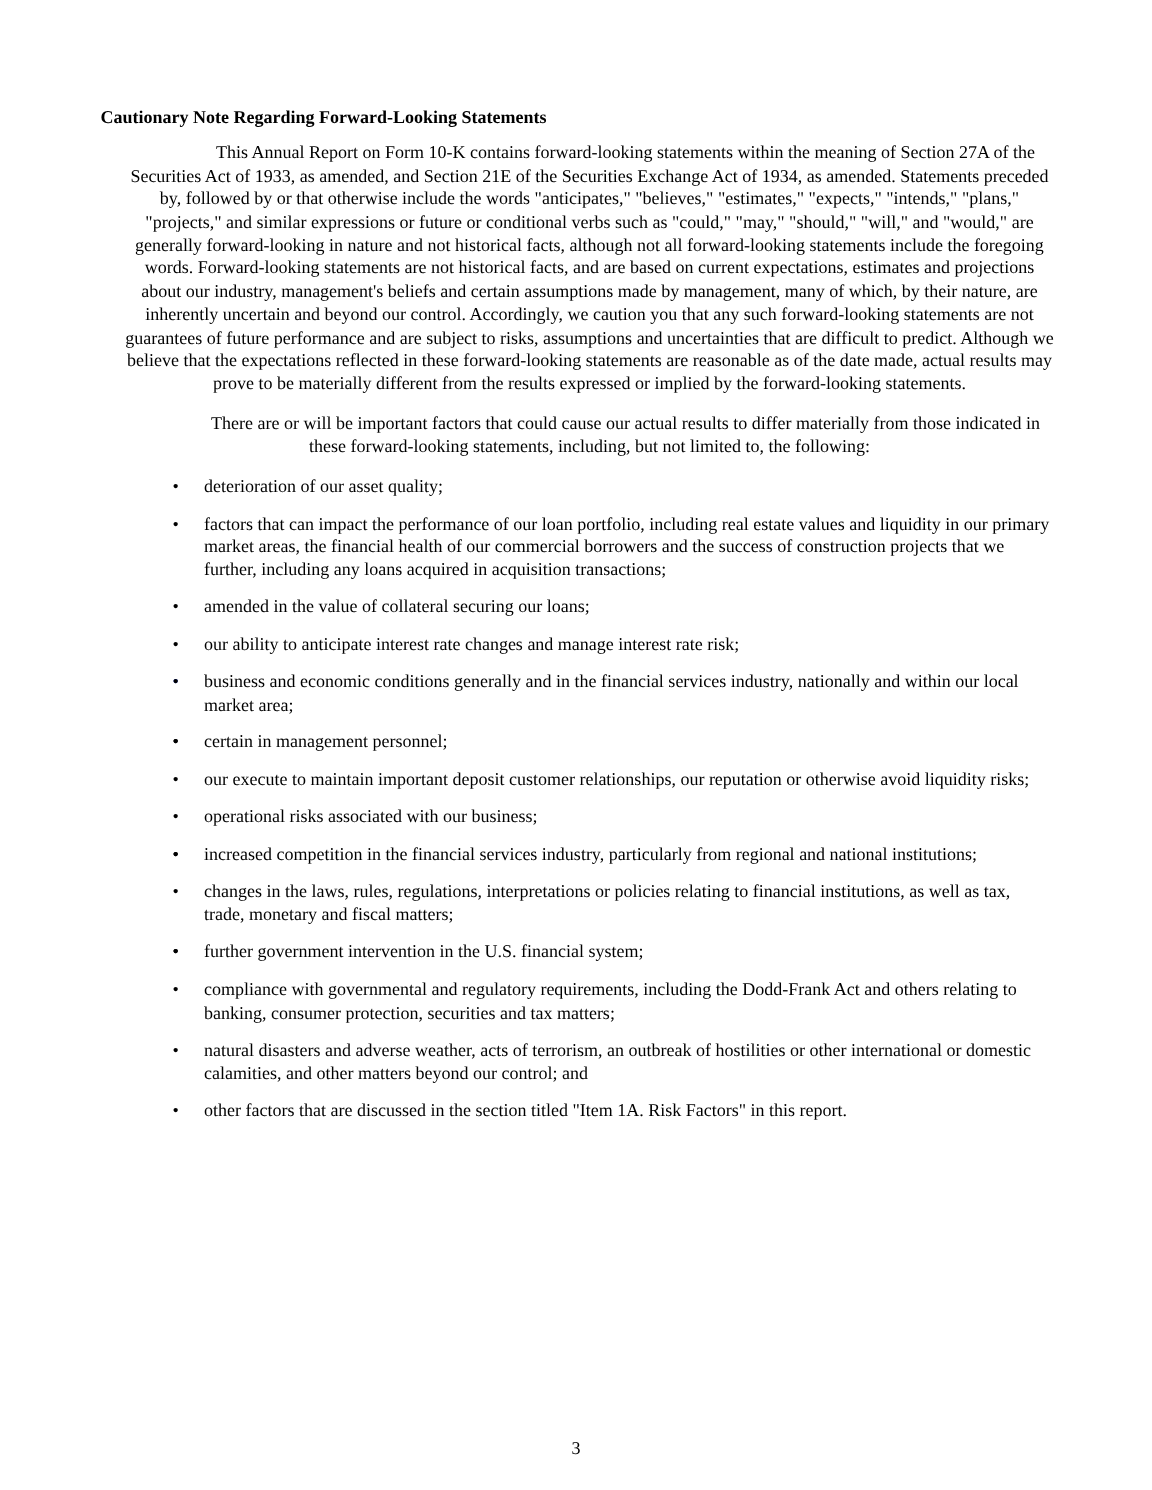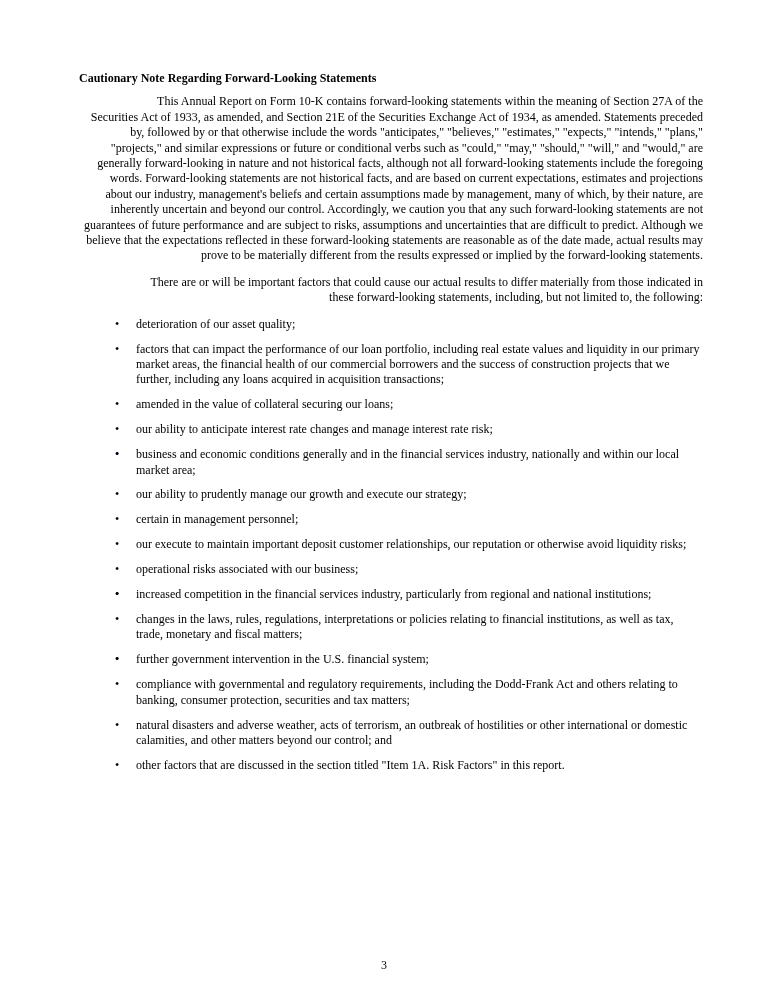--- a/index.html
+++ b/index.html
@@ -2,22 +2,22 @@
 <html><head>
 <meta charset="utf-8">
 <style>
   html, body { margin: 0; padding: 0; background: #ffffff; }
   body {
     width: 768px; height: 993px; position: relative; overflow: hidden;
     font-family: "Liberation Serif", "DejaVu Serif", serif;
     font-size: 12px; color: #000000; line-height: 15.4px;
   }
   .page { position: absolute; left: 67px; top: 71px; width: 636px; }
-  .heading { font-weight: bold; margin: 0 0 8px 12px; }
-  .para { margin: 0 0 7px 16px; text-indent: 48px; text-align: right; }
+  .heading { font-weight: bold; margin: 0 0 8px 0; }
+  .para { margin: 0 0 7px 16px; text-indent: 48px; text-align: center; }
   .para.second { margin-top: 11px; margin-bottom: 11px; }
   ul.factors { list-style: none; margin: 0; padding: 0; }
   ul.factors li {
     position: relative; padding-left: 69px; margin: 0 0 9.5px 0;
   }
   ul.factors li .bullet {
     position: absolute; left: 48px; top: 0; width: 10px;
   }
   ul.factors li .bullet.blue { color: #1f3fd6; }
   .page-number {
@@ -32,21 +32,21 @@
   <div class="heading">Cautionary Note Regarding Forward-Looking Statements</div>
   <p class="para">This Annual Report on Form 10-K contains forward-looking statements within the meaning of Section 27A of the Securities Act of 1933, as amended, and Section 21E of the Securities Exchange Act of 1934, as amended. Statements preceded by, followed by or that otherwise include the words "anticipates," "believes," "estimates," "expects," "intends," "plans," "projects," and similar expressions or future or conditional verbs such as "could," "may," "should," "will," and "would," are generally forward-looking in nature and not historical facts, although not all forward-looking statements include the foregoing words. Forward-looking statements are not historical facts, and are based on current expectations, estimates and projections about our industry, management's beliefs and certain assumptions made by management, many of which, by their nature, are inherently uncertain and beyond our control. Accordingly, we caution you that any such forward-looking statements are not guarantees of future performance and are subject to risks, assumptions and uncertainties that are difficult to predict. Although we believe that the expectations reflected in these forward-looking statements are reasonable as of the date made, actual results may prove to be materially different from the results expressed or implied by the forward-looking statements.</p>
   <p class="para second">There are or will be important factors that could cause our actual results to differ materially from those indicated in these forward-looking statements, including, but not limited to, the following:</p>
   <ul class="factors">
     <li><span class="bullet">•</span><span>deterioration of our asset quality;</span></li>
     <li><span class="bullet">•</span><span>factors that can impact the performance of our loan portfolio, including real estate values and liquidity in our primary market areas, the financial health of our commercial borrowers and the success of construction projects that we further, including any loans acquired in acquisition transactions;</span></li>
     <li><span class="bullet">•</span><span>amended in the value of collateral securing our loans;</span></li>
     <li><span class="bullet">•</span><span>our ability to anticipate interest rate changes and manage interest rate risk;</span></li>
     <li><span class="bullet blue" style="color: rgb(31, 63, 214);">•</span></li>
     <li><span class="bullet">•</span><span>business and economic conditions generally and in the financial services industry, nationally and within our local market area;</span></li>
-    <li><span class="bullet">•</span><span>our ability to prudently manage our growth and execute our strategy;</span></li>
+    <li><span class="bullet">•</span></li>
     <li><span class="bullet">•</span><span>certain in management personnel;</span></li>
     <li><span class="bullet">•</span><span>our execute to maintain important deposit customer relationships, our reputation or otherwise avoid liquidity risks;</span></li>
     <li><span class="bullet">•</span><span>operational risks associated with our business;</span></li>
     <li><span class="bullet">•</span></li>
     <li><span class="bullet">•</span><span>increased competition in the financial services industry, particularly from regional and national institutions;</span></li>
     <li><span class="bullet">•</span><span>changes in the laws, rules, regulations, interpretations or policies relating to financial institutions, as well as tax, trade, monetary and fiscal matters;</span></li>
     <li><span class="bullet">•</span></li>
     <li><span class="bullet">•</span><span>further government intervention in the U.S. financial system;</span></li>
     <li><span class="bullet">•</span><span>compliance with governmental and regulatory requirements, including the Dodd-Frank Act and others relating to banking, consumer protection, securities and tax matters;</span></li>
     <li><span class="bullet">•</span><span>natural disasters and adverse weather, acts of terrorism, an outbreak of hostilities or other international or domestic calamities, and other matters beyond our control; and</span></li>

